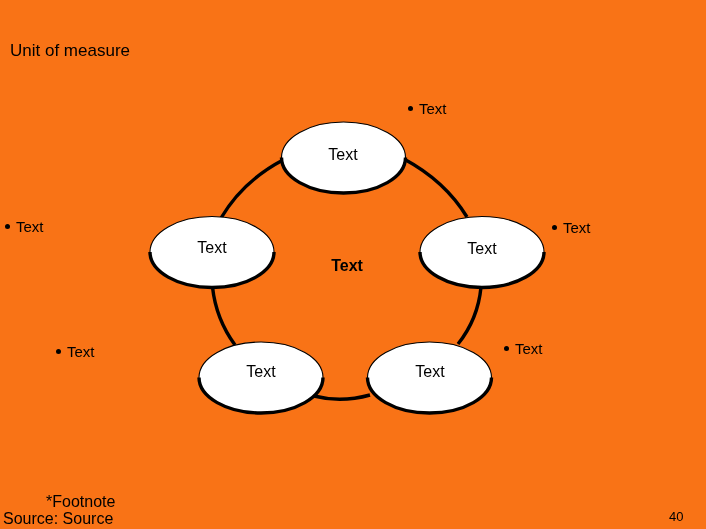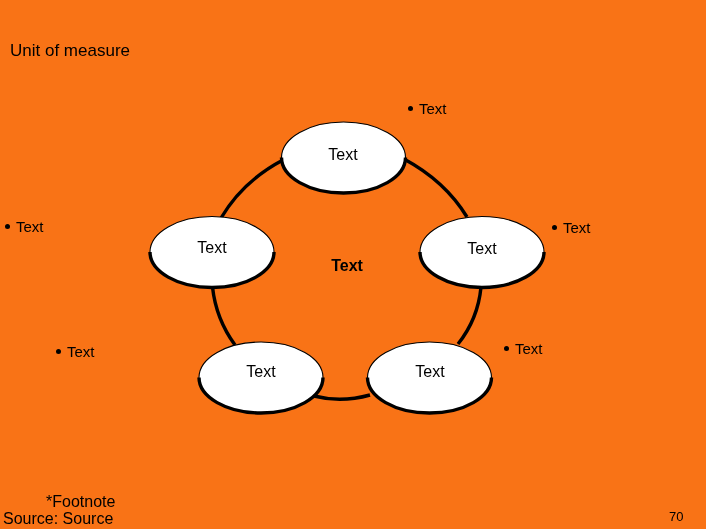--- a/index.html
+++ b/index.html
@@ -140,15 +140,15 @@
     <span class="dot"></span>
     <span>Text</span>
   </div>
   <div class="bullet" style="left:504px; top:339px;">
     <span class="dot"></span>
     <span>Text</span>
   </div>
 
   <div class="abs footnote">*Footnote</div>
   <div class="abs source">Source: Source</div>
-  <div class="abs page-number">70</div>
+  <div class="abs page-number">40</div>
 
 </div>
 
 </body></html>

